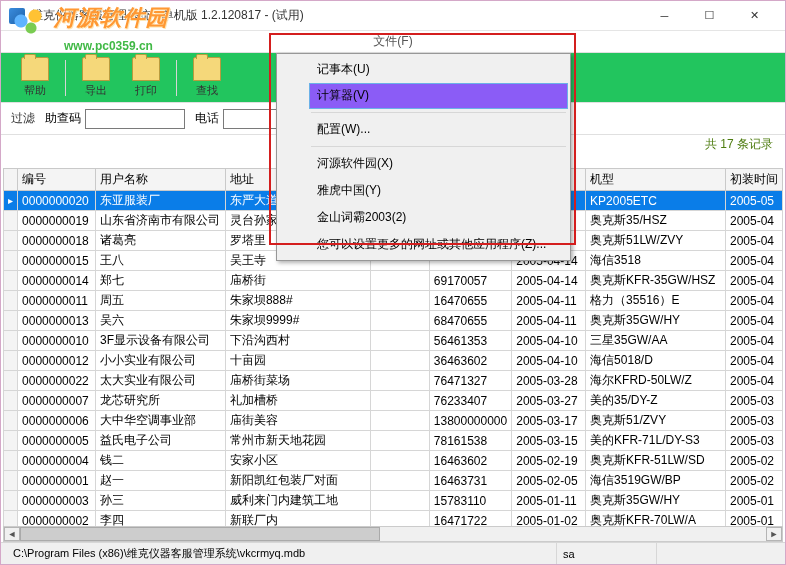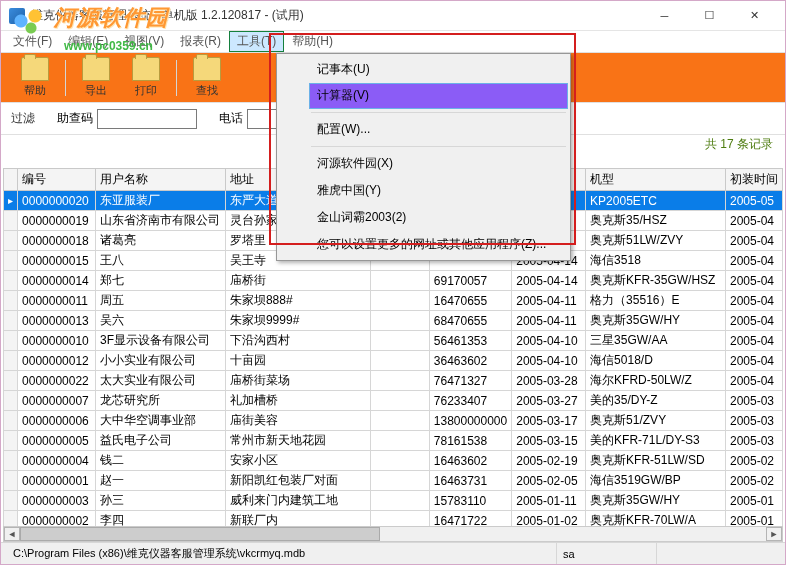--- a/index.html
+++ b/index.html
@@ -9,42 +9,42 @@
     .titlebar-icon { width: 16px; height: 16px; background: linear-gradient(135deg, #3a8dde, #1e5fa8); border-radius: 2px; margin-right: 6px; }
     .titlebar-text { font-size: 12px; color: #333; flex: 1; }
     .win-controls { display: flex; gap: 0; }
     .win-btn { width: 45px; height: 28px; display: flex; align-items: center; justify-content: center; font-size: 11px; color: #333; cursor: pointer; }
     
     .watermark { position: absolute; top: 2px; left: 8px; z-index: 50; pointer-events: none; }
     .watermark-text { font-size: 22px; font-weight: bold; font-style: italic; color: #ff9833; text-shadow: 1px 1px 0 #ffe5b3; letter-spacing: 1px; }
     .watermark-url { font-size: 12px; color: #41b946; font-weight: bold; }
     .watermark-icon { display: inline-block; width: 40px; height: 30px; background: radial-gradient(circle at 12px 15px, #5eb3ff 6px, transparent 7px), radial-gradient(circle at 26px 10px, #ffc233 6px, transparent 7px), radial-gradient(circle at 22px 22px, #7acc52 5px, transparent 6px); vertical-align: middle; }
     
-    .menubar { height: 22px; display: flex; align-items: center; padding: 0 4px; font-size: 12px; color: #555; border-bottom: 1px solid #e0e0e0; }
+    .menubar { height: 22px; display: flex; align-items: center; padding: 0 4px; font-size: 12px; color: #555; border-bottom: 1px solid #e0e0e0; flex-direction: column; }
     .menu-item { padding: 2px 8px; cursor: pointer; }
     .menu-item.active { background: #cce8ff; border: 1px solid #15803d; padding: 1px 7px; }
     
     .menubar-highlight { position: absolute; top: 32px; left: 268px; width: 307px; height: 212px; border: 2px solid #d41e1e; pointer-events: none; z-index: 100; }
     
     .dropdown-menu { position: absolute; top: 52px; left: 275px; width: 295px; background: #f0f0f0; border: 1px solid #979797; box-shadow: 2px 2px 4px rgba(0,0,0,0.3); z-index: 90; padding: 2px; }
     .dropdown-inner { border-left: 30px solid #f0f0f0; }
     .dd-item { padding: 5px 20px 5px 8px; font-size: 12px; color: #000; cursor: pointer; }
     .dd-item.highlighted { background: #8b5cf6; border: 1px solid #6bb1e8; padding: 3px 19px 4px 7px; }
     .dd-sep { height: 1px; background: #d7d7d7; margin: 3px 2px; }
     
-    .toolbar { height: 50px; display: flex; align-items: center; padding: 2px 10px; gap: 2px; border-bottom: 1px solid #e0e0e0; background: #f97316; }
+    .toolbar { height: 50px; display: flex; align-items: center; padding: 2px 10px; gap: 2px; border-bottom: 1px solid #e0e0e0; background: #22c55e; }
     .tool-btn { display: flex; flex-direction: column; align-items: center; padding: 2px 10px; cursor: pointer; gap: 2px; }
     .tool-icon { width: 28px; height: 24px; background: #f5d87a; border: 1px solid #b89b3e; border-radius: 2px 2px 0 0; position: relative; }
     .tool-icon::before { content: ''; position: absolute; top: -4px; left: 2px; width: 10px; height: 4px; background: #f5d87a; border: 1px solid #b89b3e; border-bottom: none; border-radius: 2px 2px 0 0; }
     .tool-label { font-size: 11px; color: #333; }
     .tool-sep { width: 1px; height: 36px; background: #d5d5d5; margin: 0 4px; }
     
     .filter-row { height: 32px; display: flex; align-items: center; padding: 3px 10px; gap: 10px; font-size: 12px; border-bottom: 1px solid #e0e0e0; }
     .filter-label { color: #333; }
-    .filter-group { display: flex; align-items: center; gap: 4px; margin-left: 12px; }
+    .filter-group { display: flex; align-items: center; gap: 4px; }
     .filter-field-label { font-size: 12px; }
     .filter-input { border: 1px solid #7a7a7a; height: 20px; width: 100px; padding: 0 4px; font-size: 12px; }
     .records-count { position: absolute; right: 12px; top: 135px; font-size: 12px; color: #4d7c0f; }
     
     .grid-wrap { position: absolute; top: 155px; left: 2px; right: 2px; bottom: 25px; overflow: hidden; }
     .grid { width: 100%; border-collapse: collapse; font-size: 12px; margin-top: 12px; }
     .grid th { background: #f4f4f4; border: 1px solid #c9c9c9; padding: 2px 4px; text-align: left; font-weight: normal; height: 20px; white-space: nowrap; }
     .grid td { border: 1px solid #d6d6d6; padding: 1px 4px; height: 17px; white-space: nowrap; overflow: hidden; }
     .grid tr.selected td { background: #0a7de8; color: #fff; }
     .row-marker { width: 10px; background: #f4f4f4; border: 1px solid #c9c9c9; text-align: center; font-size: 10px; }

